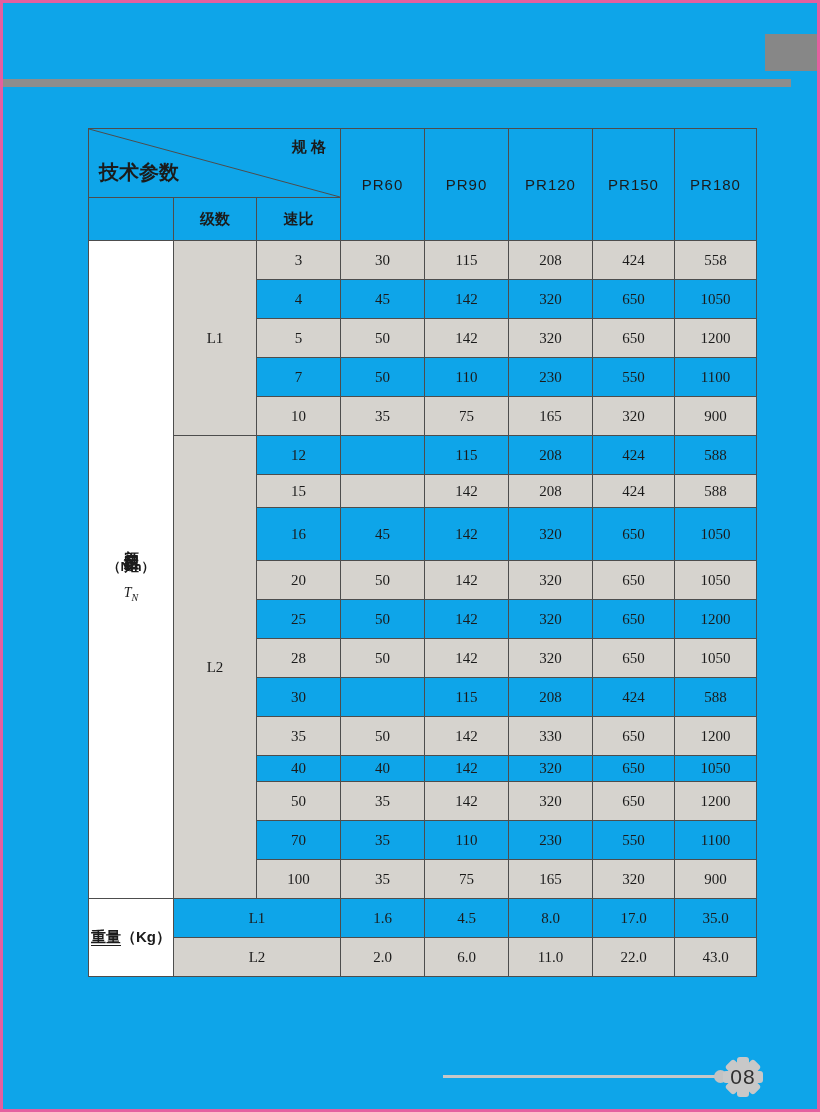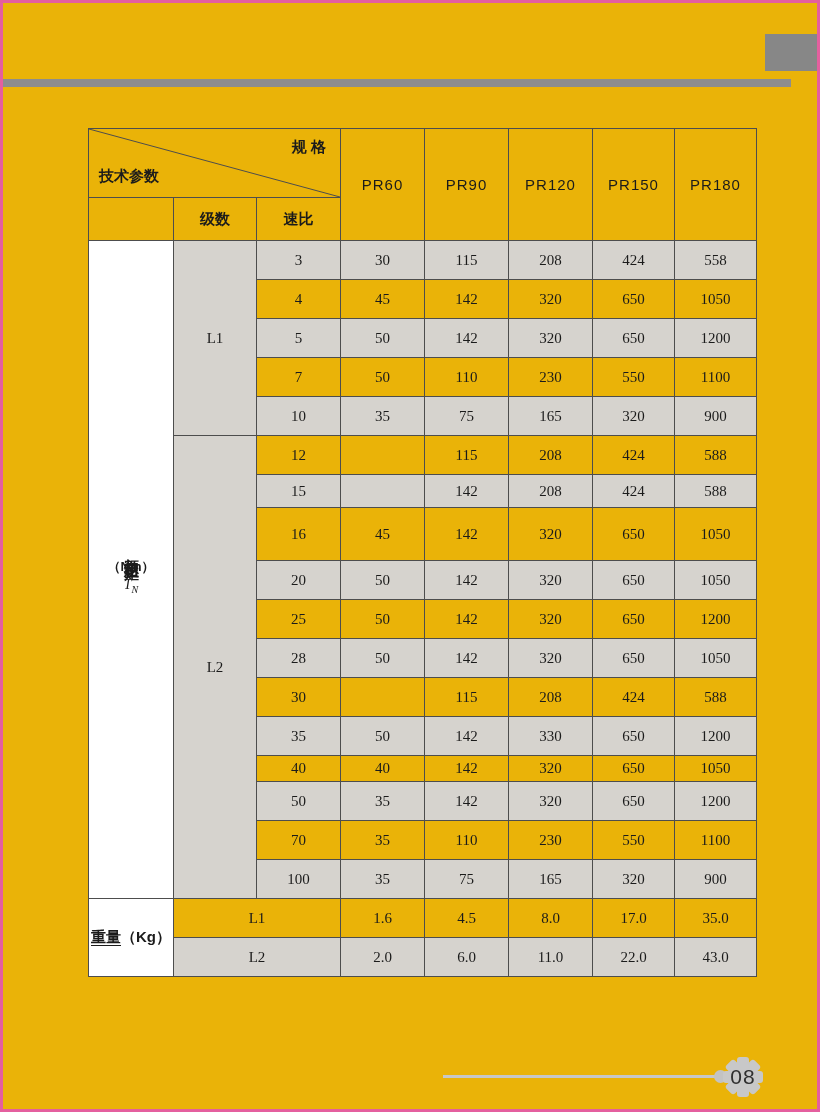--- a/index.html
+++ b/index.html
@@ -1,20 +1,20 @@
 <!DOCTYPE html>
 <html><head>
 <meta charset="utf-8">
 <style>
   html,body { margin:0; padding:0; background:#ffffff; }
   .page {
     position:relative;
     width:820px; height:1112px;
     box-sizing:border-box;
-    background:#eab308;
+    background:#0ea5e9;
     border:3px solid #e45f9f;
     overflow:hidden;
     font-family:"Liberation Sans", sans-serif;
     color:#1b1b1b;
   }
   .top-square {
     position:absolute; top:31px; right:0;
     width:52px; height:37px;
     background:#878787;
   }
@@ -36,25 +36,25 @@
     padding:0;
     font-size:15px;
     overflow:hidden;
   }
   .cjk { font-weight:700; font-family:"Liberation Sans", sans-serif; }
   .num { font-family:"Liberation Serif", serif; }
   .shaded { background:#d6d3ce; }
   .corner-cell { position:relative; }
   .corner-cell svg { position:absolute; inset:0; width:100%; height:100%; display:block; }
   .corner-spec  { position:absolute; top:9px;  right:14px; font-size:15px; }
-  .corner-param { position:absolute; bottom:11px; left:10px; font-size:15px; }
+  .corner-param { position:absolute; bottom:11px; left:10px; font-size:20px; }
   .model-cell { letter-spacing:1px; font-size:15px; }
   .group-cell { background:#d6d3ce; font-family:"Liberation Serif", serif; font-size:15px; }
   .torque-cell { background:#ffffff; }
-  .torque-wrap { display:flex; flex-direction:column; align-items:center; justify-content:center; gap:1px; }
+  .torque-wrap { display:flex; flex-direction:column; align-items:center; justify-content:center; gap:9px; }
   .vtext {
     writing-mode:vertical-rl;
     text-orientation:upright;
     letter-spacing:3px;
     font-size:15px;
     font-weight:700;
   }
   .vunit { font-size:13px; font-weight:700; }
   .vsym  { font-family:"Liberation Serif", serif; font-size:14px; font-style:italic; }
   .vsym sub { font-size:10px; font-style:italic; }

